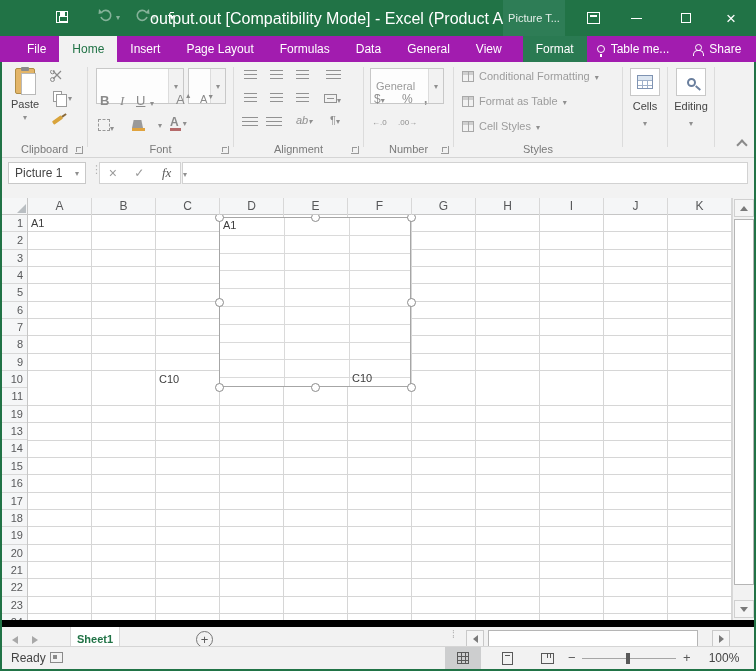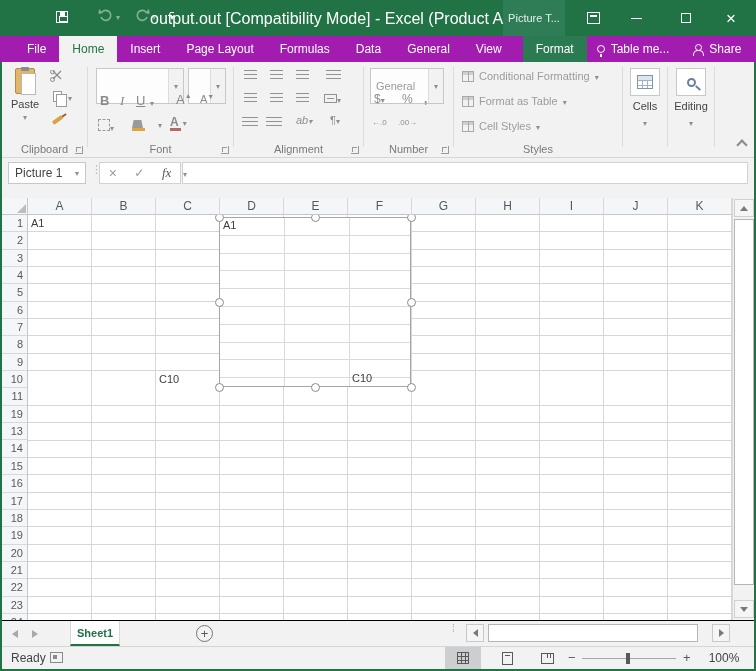--- a/index.html
+++ b/index.html
@@ -117,21 +117,21 @@
   .pic-a1{position:absolute;left:3px;top:1px;font-size:11px;color:#3d3d3d}
   .pic-c10{position:absolute;left:132px;bottom:2px;font-size:11px;color:#3d3d3d}
   .hnd{position:absolute;width:9px;height:9px;border-radius:50%;background:#fff;border:1px solid #8c8c8c;z-index:3}
   .vscroll{position:absolute;right:0;top:0;width:22px;height:422px;background:#f2f2f2;border-left:1px solid #d8d8d8;z-index:6}
   .sbtn{position:absolute;left:1px;width:20px;height:18px;background:#f5f5f5;border:1px solid #d0d0d0;display:flex;align-items:center;justify-content:center}
   .tri-up{border-left:4px solid transparent;border-right:4px solid transparent;border-bottom:5px solid #7a7a7a}
   .tri-dn{border-left:4px solid transparent;border-right:4px solid transparent;border-top:5px solid #7a7a7a}
   .vthumb{position:absolute;left:1px;top:21px;width:20px;height:366px;background:#fff;border:1px solid #b5b5b5}
 
   
-  .sheetbar{position:absolute;left:2px;top:620px;width:752px;height:26px;background:#f2f2f2;border-top:1px solid #000000}
+  .sheetbar{position:absolute;left:2px;top:620px;width:752px;height:26px;background:#f2f2f2;border-top:7px solid #000000}
   .navtri{position:absolute;top:9px;width:0;height:0}
   .tri-l{border-top:4px solid transparent;border-bottom:4px solid transparent;border-right:6px solid #a8a8a8}
   .tri-r{border-top:4px solid transparent;border-bottom:4px solid transparent;border-left:6px solid #a8a8a8}
   .sheettab{position:absolute;left:68px;top:0;width:50px;height:25px;background:#fff;border-left:1px solid #d8d8d8;border-right:1px solid #d8d8d8;border-bottom:2px solid #217346;display:flex;align-items:center;justify-content:center;font-size:11px;font-weight:bold;color:#217346}
   .addsheet{position:absolute;left:194px;top:4px;width:17px;height:17px;border:1px solid #767676;border-radius:50%;color:#595959;font-size:13px;line-height:15px;text-align:center}
   .hsplit{position:absolute;left:450px;top:5px;color:#b0b0b0;font-size:10px;line-height:5px}
   .hbtn{position:absolute;top:3px;width:18px;height:18px;background:#f5f5f5;border:1px solid #c9c9c9;display:flex;align-items:center;justify-content:center}
   .htri-l{border-top:4px solid transparent;border-bottom:4px solid transparent;border-right:5px solid #7a7a7a}
   .htri-r{border-top:4px solid transparent;border-bottom:4px solid transparent;border-left:5px solid #7a7a7a}
   .hthumb{position:absolute;left:486px;top:3px;width:210px;height:18px;background:#fff;border:1px solid #b5b5b5}

